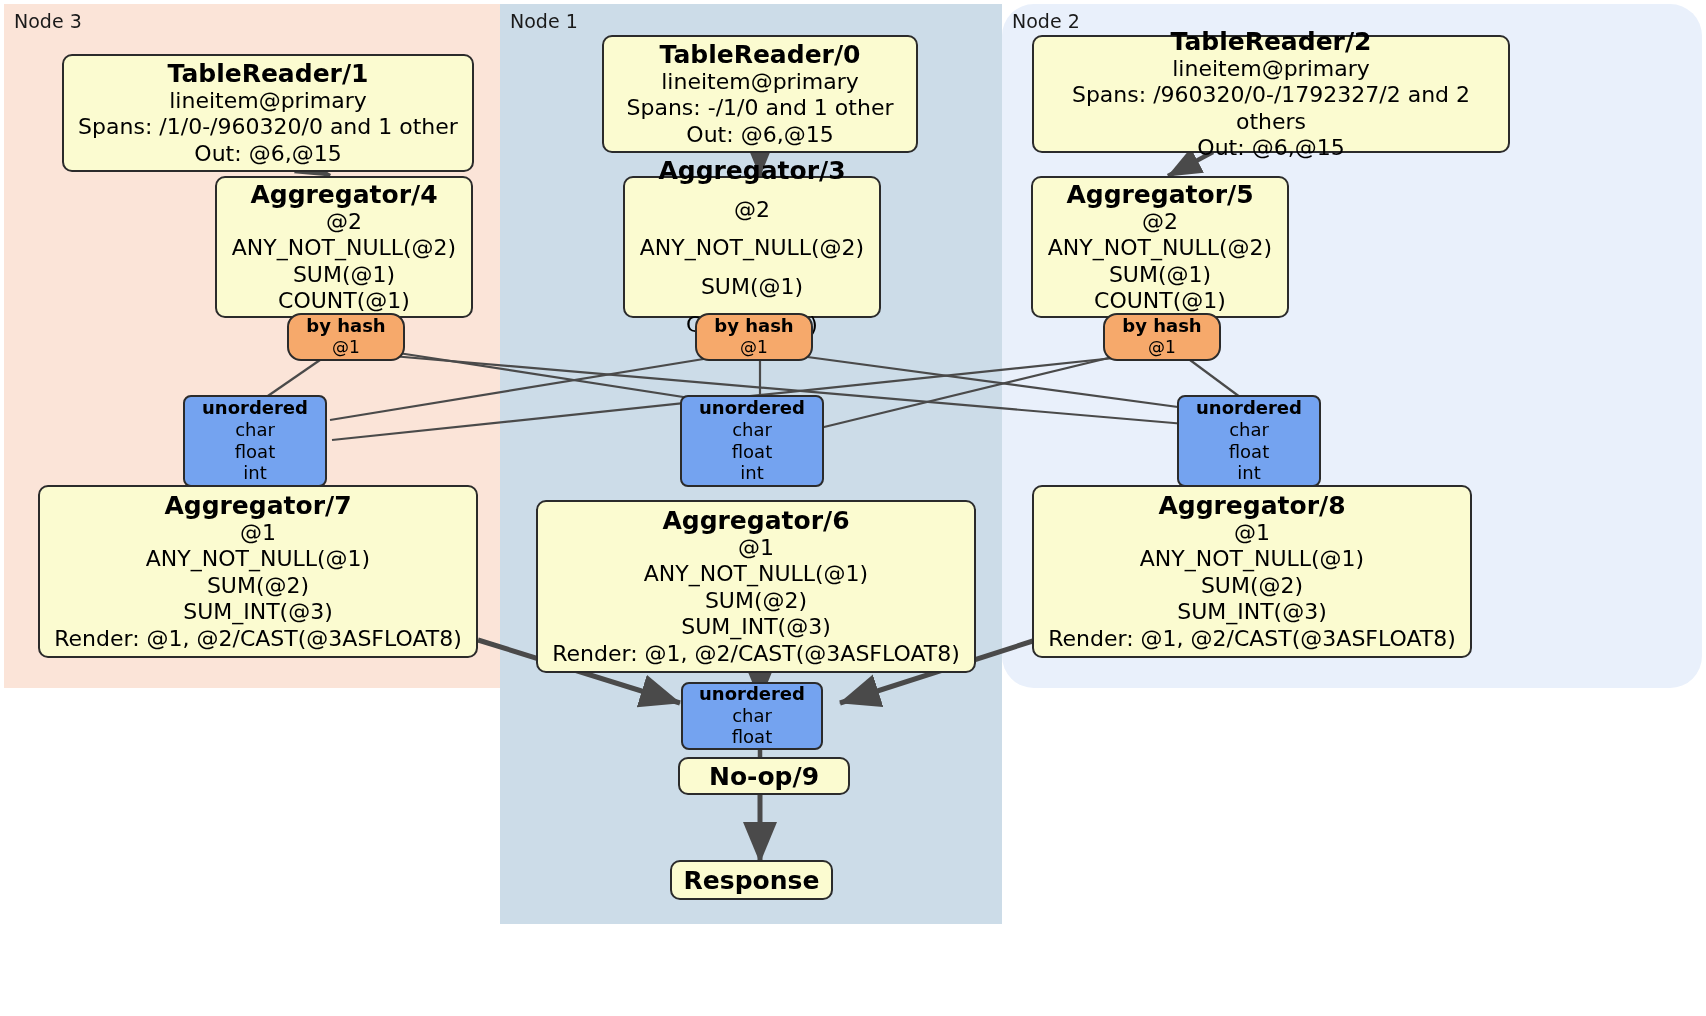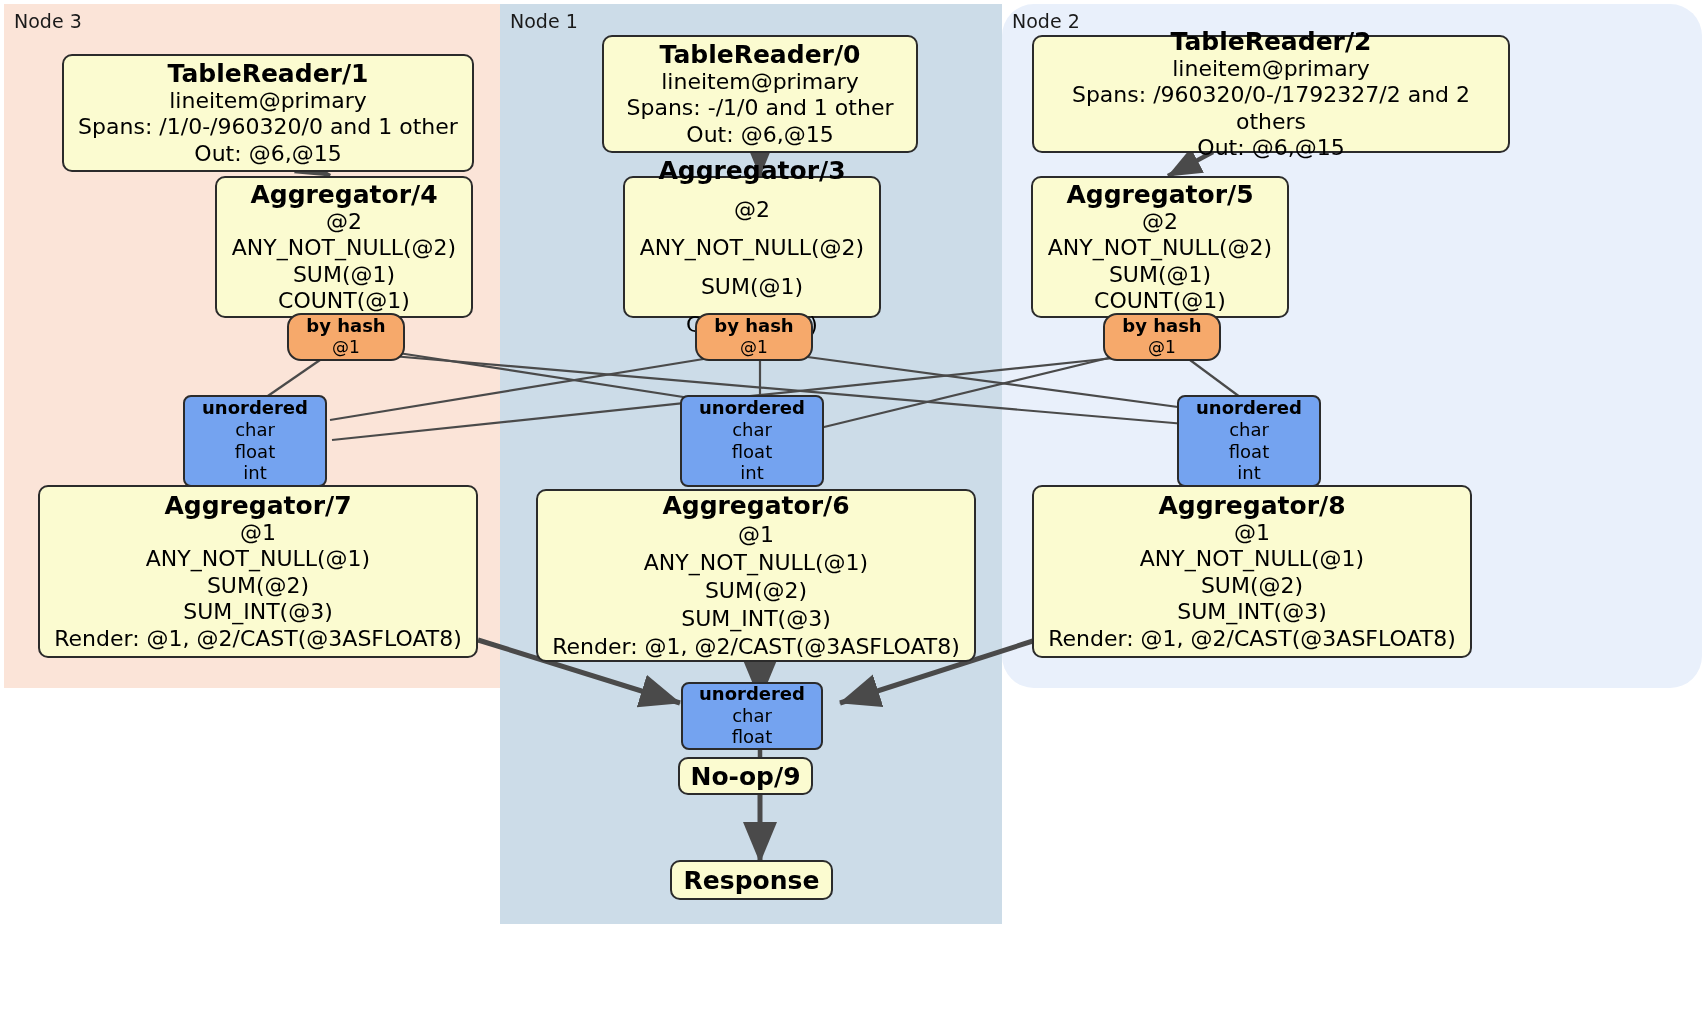--- a/index.html
+++ b/index.html
@@ -161,21 +161,21 @@
 
   <div class="node proc" style="left:38px;top:485px;width:440px;height:173px;">
     <div class="ttl">Aggregator/7</div>
     <div class="ln">@1</div>
     <div class="ln">ANY_NOT_NULL(@1)</div>
     <div class="ln">SUM(@2)</div>
     <div class="ln">SUM_INT(@3)</div>
     <div class="ln">Render: @1, @2/CAST(@3ASFLOAT8)</div>
   </div>
 
-  <div class="node proc" style="left:536px;top:489px;width:440px;height:173px;justify-content:space-between;">
+  <div class="node proc" style="left:536px;top:500px;width:440px;height:173px;">
     <div class="ttl">Aggregator/6</div>
     <div class="ln">@1</div>
     <div class="ln">ANY_NOT_NULL(@1)</div>
     <div class="ln">SUM(@2)</div>
     <div class="ln">SUM_INT(@3)</div>
     <div class="ln">Render: @1, @2/CAST(@3ASFLOAT8)</div>
   </div>
 
   <div class="node proc" style="left:1032px;top:485px;width:440px;height:173px;">
     <div class="ttl">Aggregator/8</div>
@@ -185,21 +185,21 @@
     <div class="ln">SUM_INT(@3)</div>
     <div class="ln">Render: @1, @2/CAST(@3ASFLOAT8)</div>
   </div>
 
   <div class="node recv" style="left:681px;top:682px;width:142px;height:68px;">
     <div class="ttl sm">unordered</div>
     <div class="ln xs">char</div>
     <div class="ln xs">float</div>
   </div>
 
-  <div class="node proc" style="left:678px;top:757px;width:135px;height:38px;">
+  <div class="node proc" style="left:678px;top:757px;width:172px;height:38px;">
     <div class="ttl">No-op/9</div>
   </div>
 
   <div class="node proc" style="left:670px;top:860px;width:163px;height:40px;">
     <div class="ttl">Response</div>
   </div>
 
 </div>
 
 </body></html>

